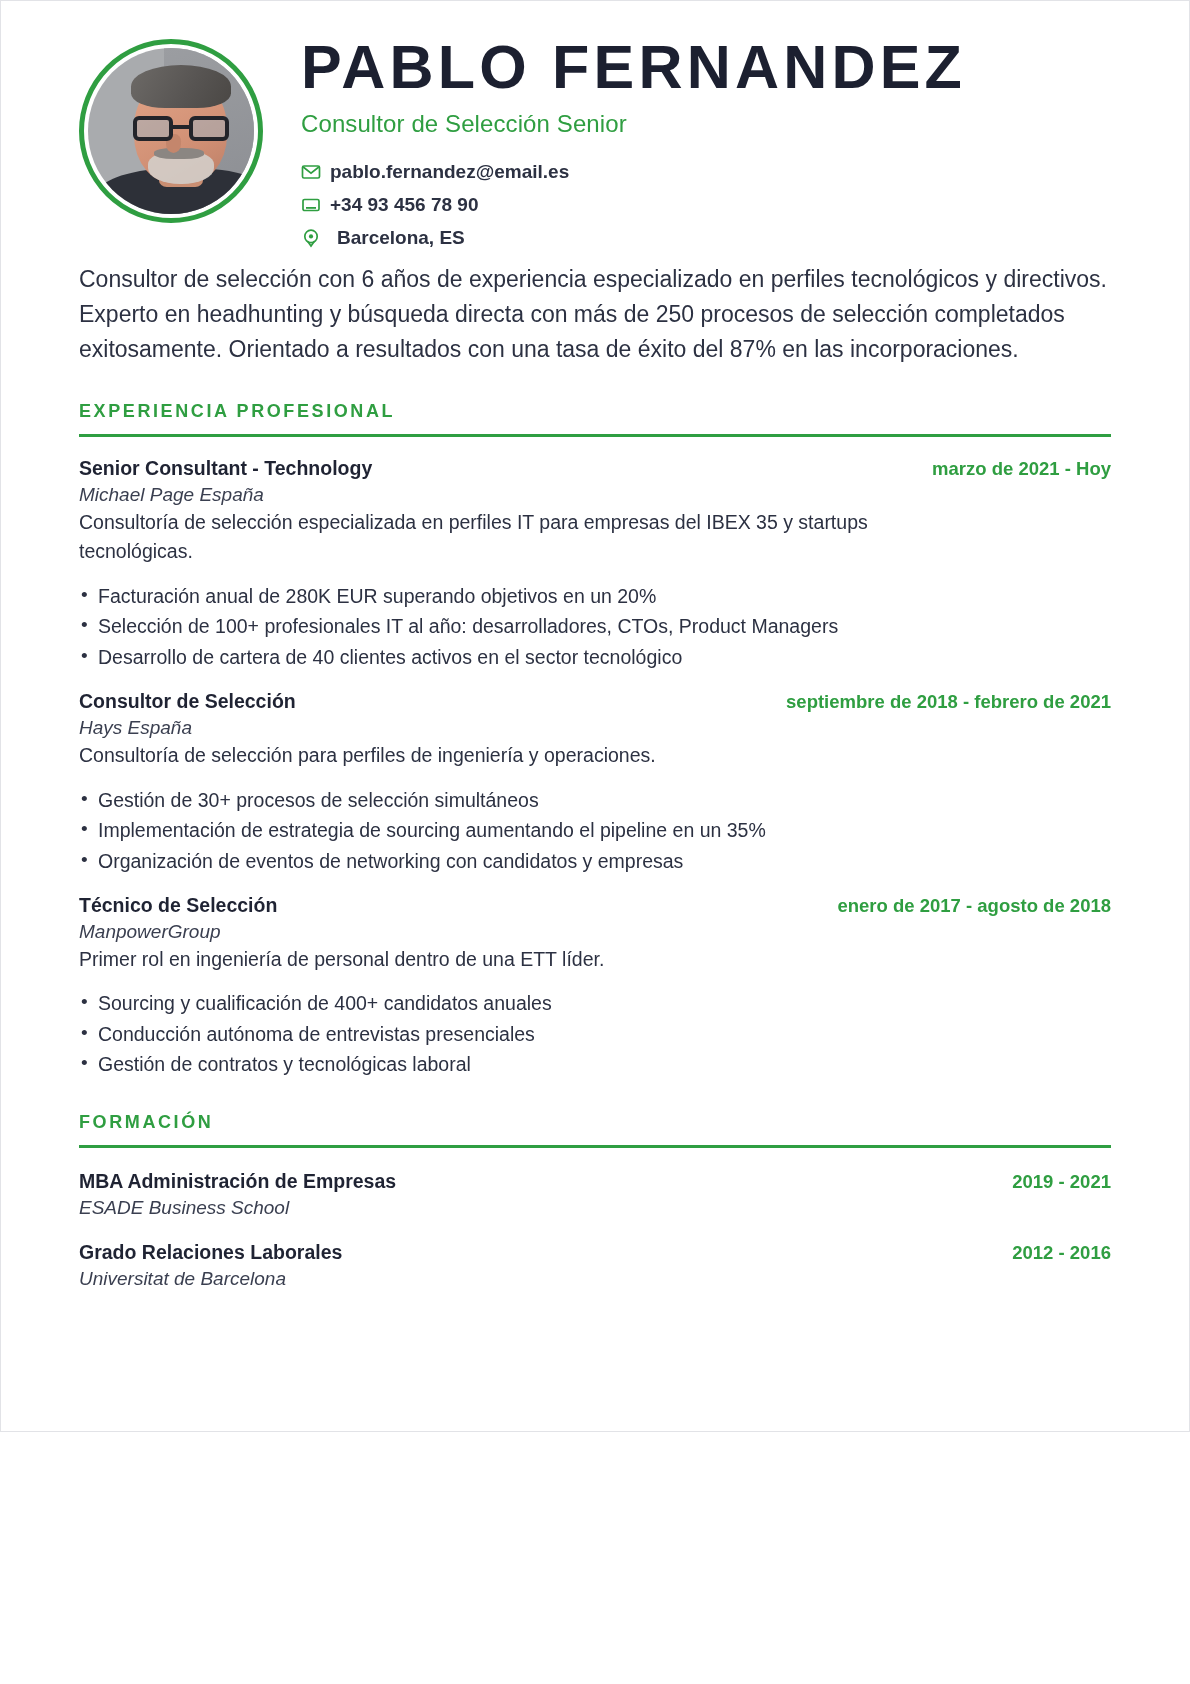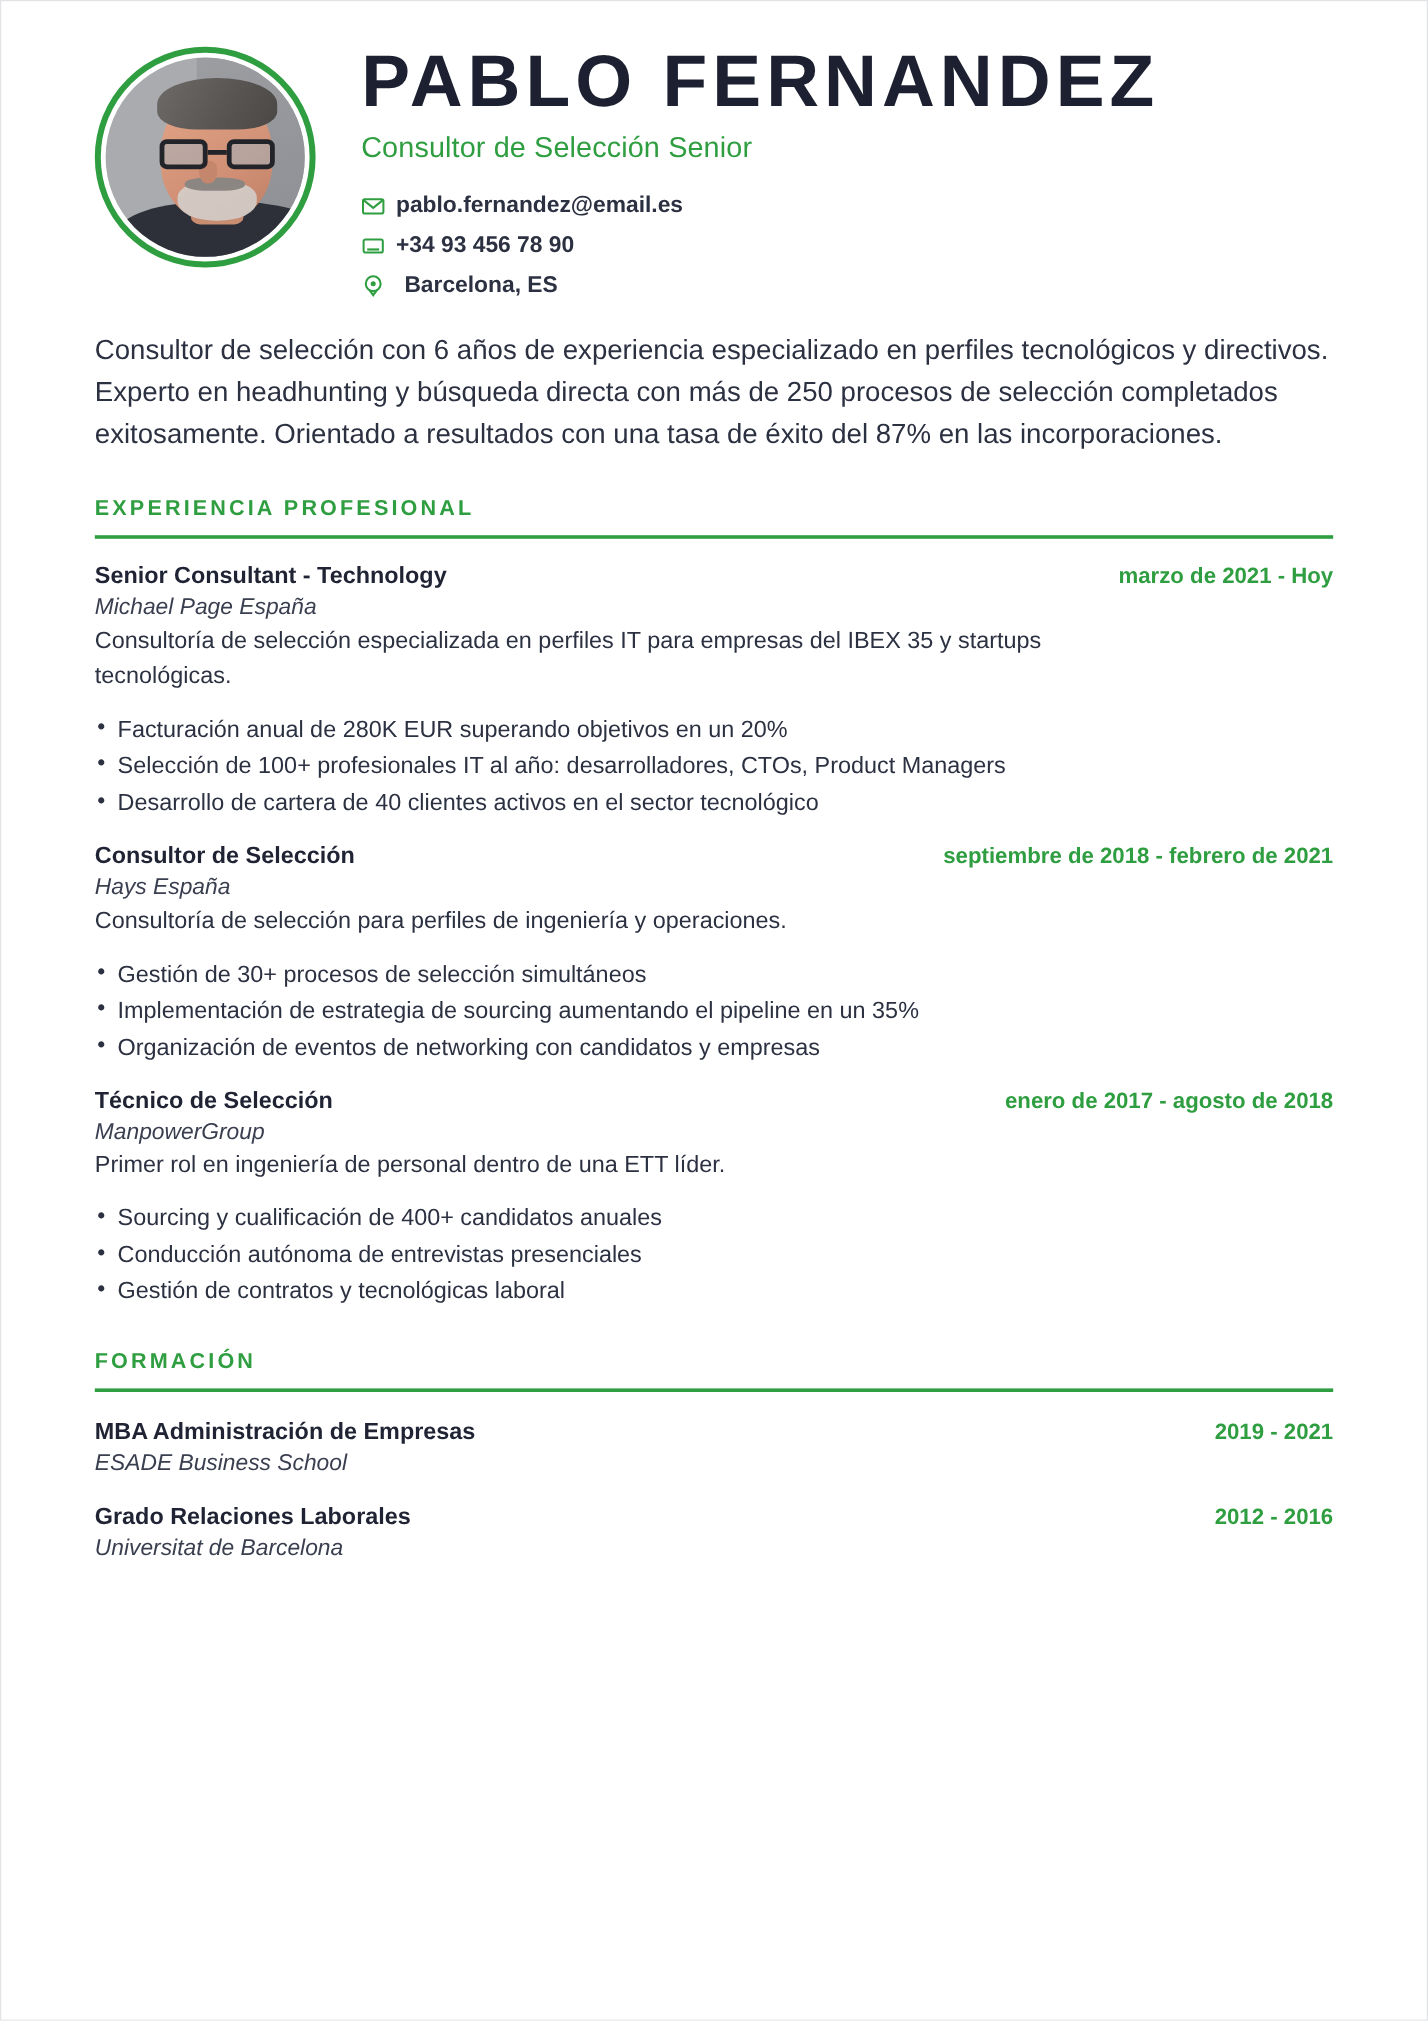--- a/index.html
+++ b/index.html
@@ -5,21 +5,21 @@
   * { box-sizing: border-box; margin: 0; padding: 0; }
 
   html, body {
     background: #ffffff;
     font-family: "Liberation Sans", sans-serif;
   }
 
   .page {
     position: relative;
     width: 1190px;
-    height: 1684px;
+    height: 1432px;
     background: #ffffff;
     border: 1px solid #e2e3e7;
     overflow: hidden;
   }
 
   .page-inner {
     padding: 28px 78px 0 78px;
   }
 
   
@@ -134,21 +134,21 @@
 
   .contact-row {
     display: flex;
     align-items: center;
     gap: 9px;
     font-size: 19px;
     color: #2c3142;
     line-height: 1;
     margin-bottom: 13px;
   }
-  .contact-row:last-child { margin-bottom: 16px; gap: 16px; }
+  .contact-row:last-child { margin-bottom: 4px; gap: 16px; }
 
   .cicon {
     width: 20px; height: 20px;
     flex: 0 0 auto;
     display: block;
   }
 
   
   .summary {
     margin-top: 10px;

